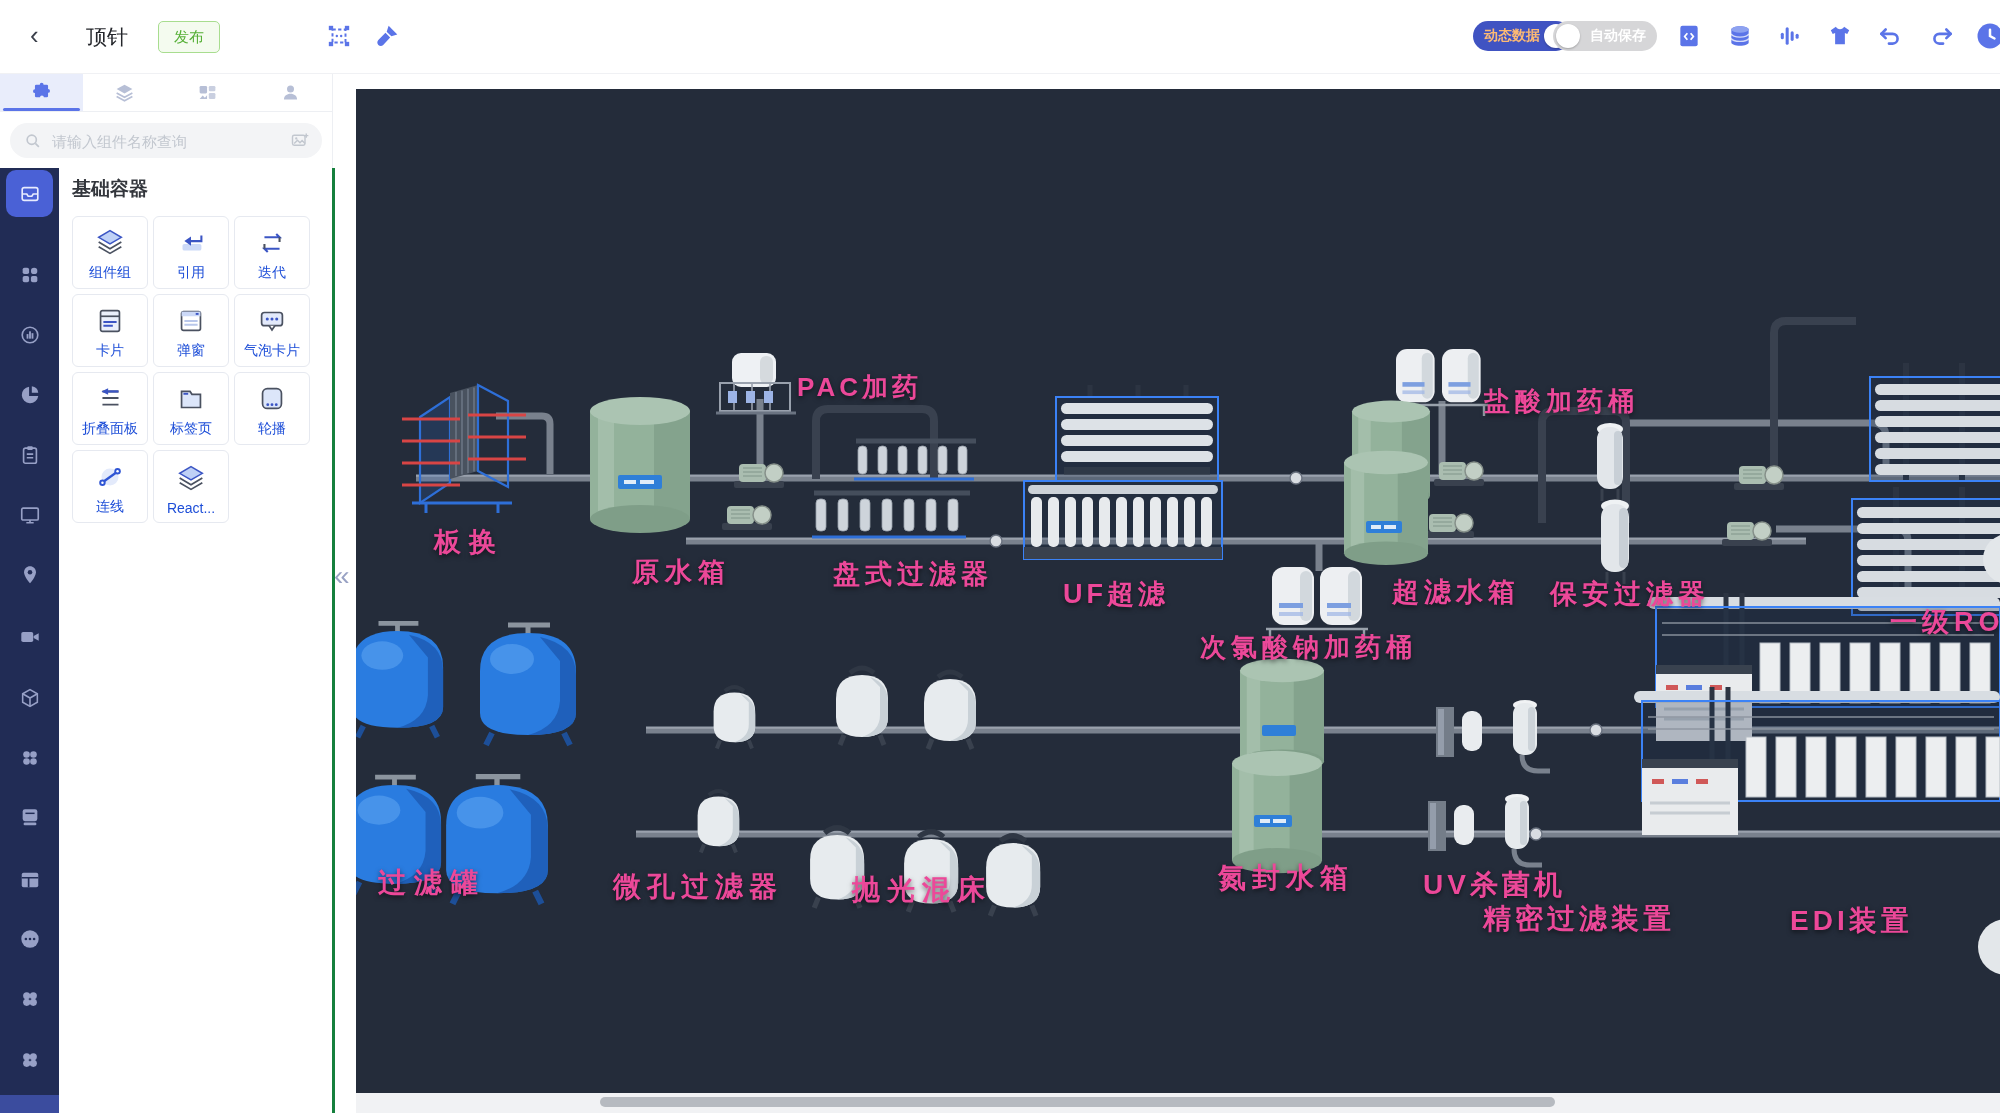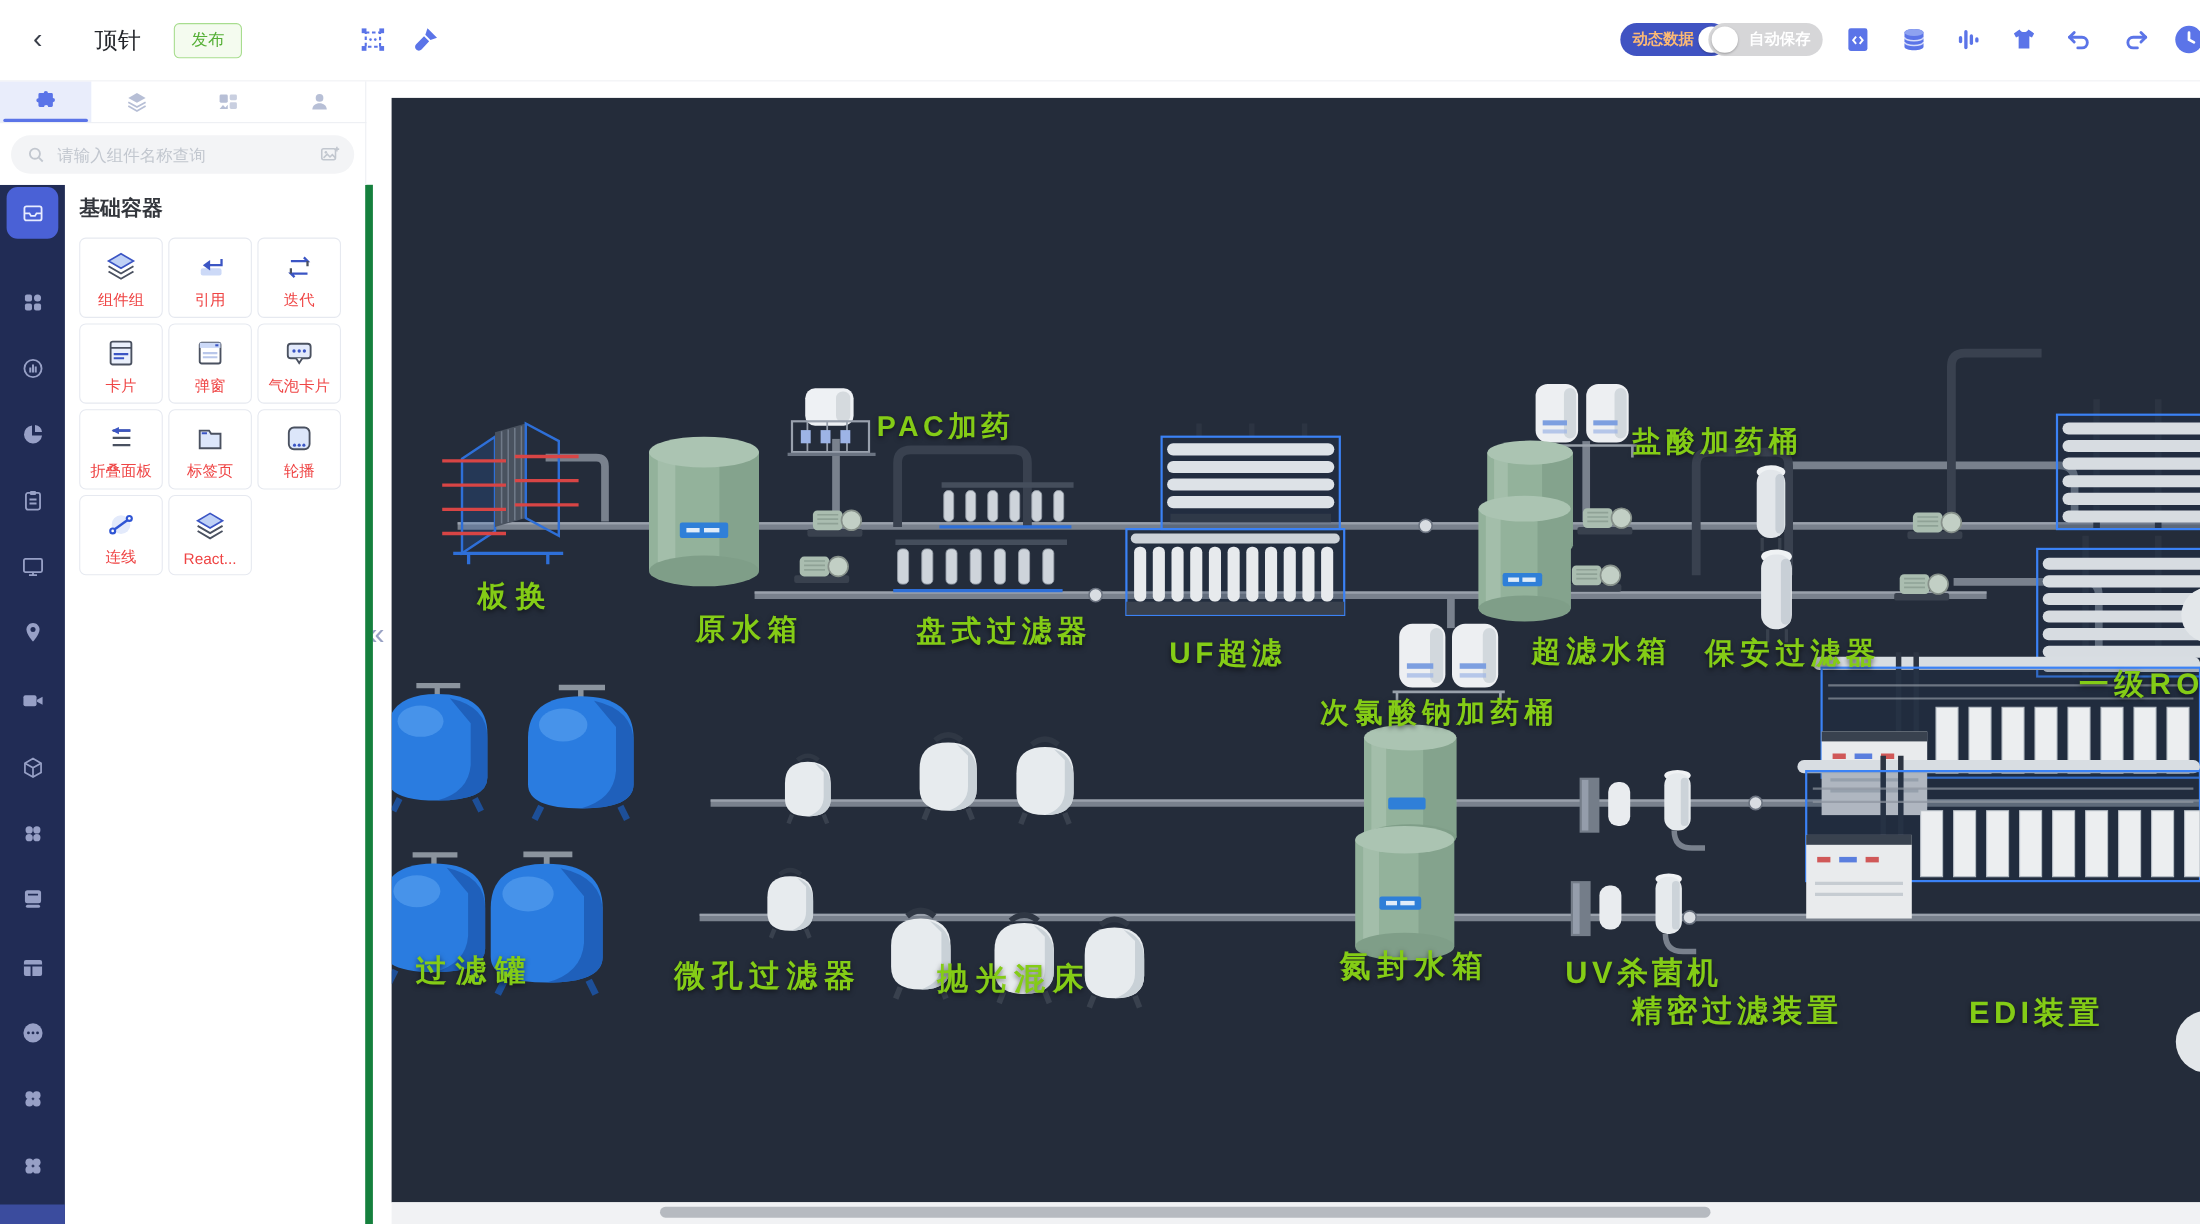--- a/index.html
+++ b/index.html
@@ -30,32 +30,32 @@
   .searchbox input{position:absolute;left:40px;top:0;width:230px;height:35px;border:none;background:transparent;outline:none;font-size:15px;color:#555;font-family:"Liberation Sans",sans-serif;}
   .searchbox input::placeholder{color:#c2c7cf;}
   .sicon{position:absolute;width:20px;height:20px;color:#c2c7cf;top:8px;}
   
   .rail{position:absolute;left:0;top:168px;width:59px;height:945px;background:#212c55;z-index:23;}
   .rail-item{position:absolute;left:8px;width:43px;height:43px;display:flex;align-items:center;justify-content:center;color:#97a0c6;}
   .rail-item svg{width:22px;height:22px;}
   .rail-item.active{left:6px;width:47px;height:47px;background:#4a61d6;border-radius:10px;color:#e8ecff;}
   .rail-bottom{position:absolute;left:0;bottom:0;width:59px;height:18px;background:#3b4c9e;}
   
-  .panel{position:absolute;left:59px;top:168px;width:273px;height:945px;background:#fff;border-right:7px solid #15803d;z-index:22;}
+  .panel{position:absolute;left:59px;top:168px;width:273px;height:945px;background:#fff;border-right:3px solid #15803d;z-index:22;}
   .sectiontitle{position:absolute;left:13px;top:8px;font-size:19px;font-weight:bold;color:#33363c;}
   .cards{position:absolute;left:13px;top:48px;width:250px;display:flex;flex-wrap:wrap;gap:5px;}
   .card{width:76px;height:73px;background:#fff;border:1px solid #e6e9f0;border-radius:6px;box-sizing:border-box;display:flex;flex-direction:column;align-items:center;justify-content:flex-end;padding-bottom:6px;}
   .card svg{width:34px;height:34px;margin-bottom:4px;}
-  .card .clabel{font-size:14px;color:#ef4444;white-space:nowrap;}
+  .card .clabel{font-size:14px;color:#1d4ed8;white-space:nowrap;}
   
   .mainbg{position:absolute;left:332px;top:73px;width:1668px;height:1040px;background:#fff;z-index:1;}
   .collapse{position:absolute;left:334px;top:560px;font-size:28px;color:#99a2c4;z-index:21;}
   .canvas{position:absolute;left:356px;top:89px;width:1644px;height:1004px;background:#242c3a;overflow:hidden;z-index:10;}
   .scene{position:absolute;left:0;top:0;width:1644px;height:1004px;}
-  .eq-label{position:absolute;color:#84cc16;font-weight:bold;white-space:nowrap;text-shadow:0 2px 5px rgba(0,0,0,.55);z-index:5;text-align:right;}
+  .eq-label{position:absolute;color:#ec4899;font-weight:bold;white-space:nowrap;text-shadow:0 2px 5px rgba(0,0,0,.55);z-index:5;text-align:right;}
   .canvas-title{position:absolute;left:68px;top:84px;font-size:45px;font-weight:600;letter-spacing:7px;color:#f7f9fb;text-shadow:0 2px 6px rgba(0,0,0,.4);z-index:5;}
   .scrolltrack{position:absolute;left:356px;top:1093px;width:1644px;height:20px;background:#f1f2f4;z-index:11;}
   .scrollthumb{position:absolute;left:244px;top:4px;width:955px;height:10px;border-radius:5px;background:#b6bac0;}
 </style>
 </head>
 <body>
 
 <div id="app">
 
   <div class="topbar">

